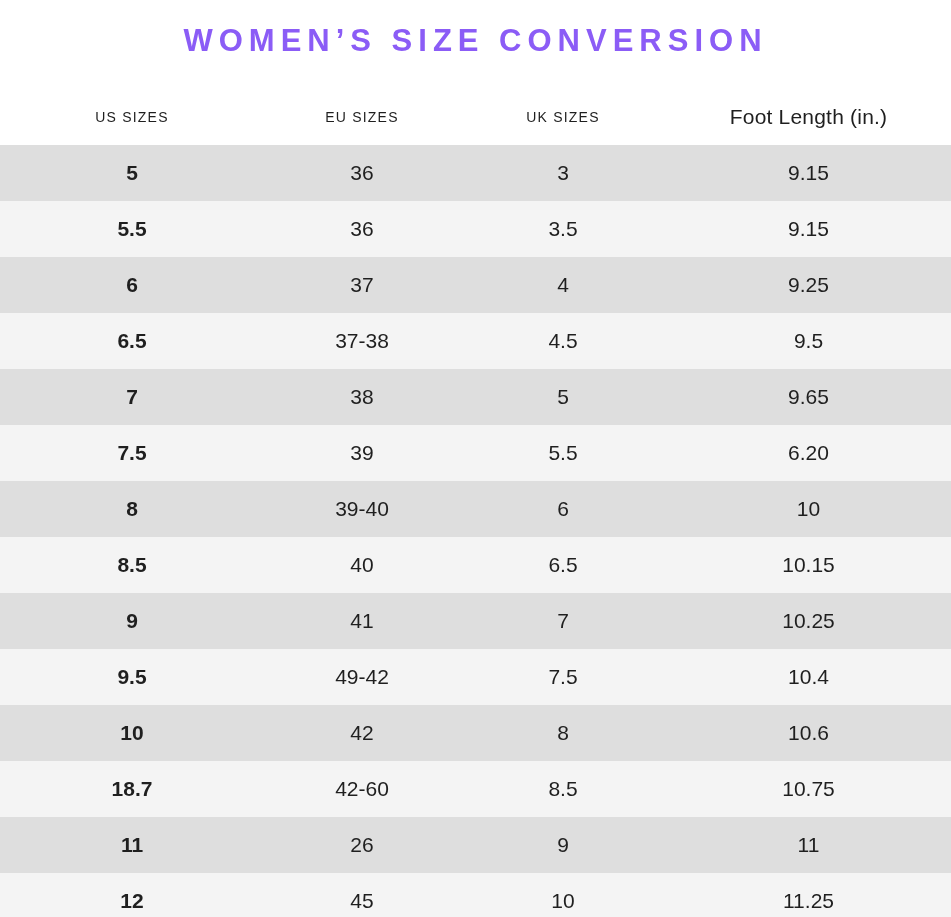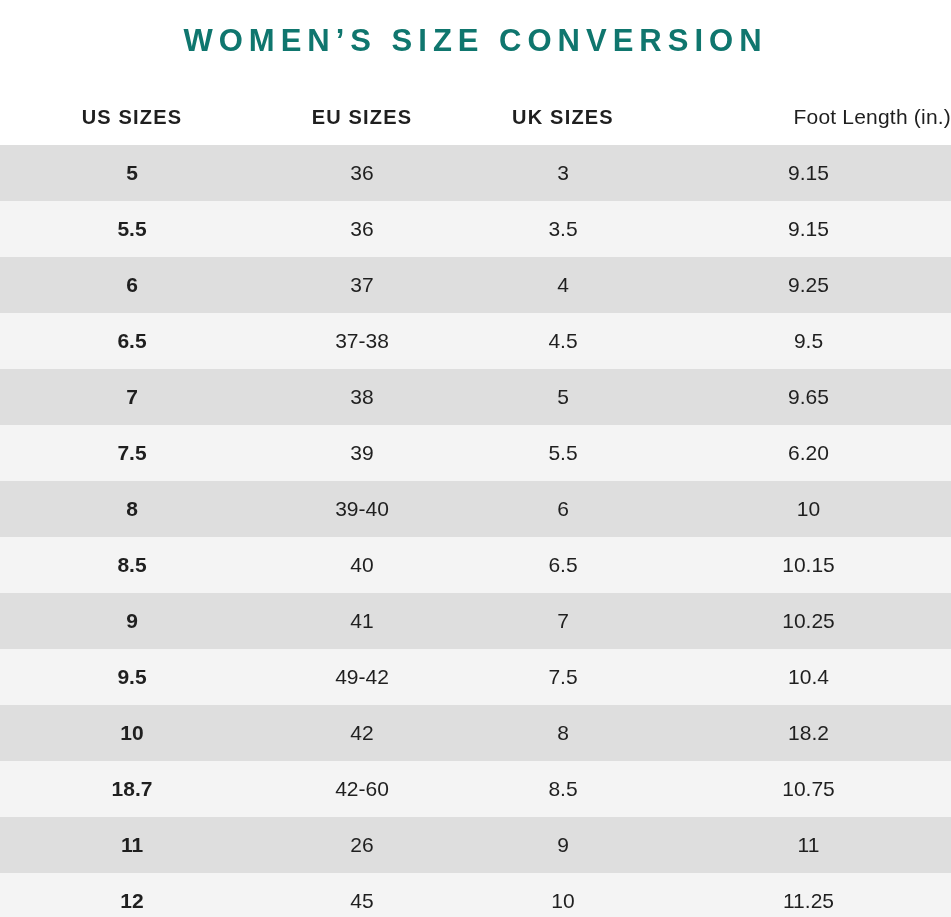--- a/index.html
+++ b/index.html
@@ -18,21 +18,21 @@
     width: 951px;
     height: 917px;
     position: relative;
     background: #ffffff;
   }
   .title {
     text-align: center;
     font-size: 31px;
     font-weight: bold;
     letter-spacing: 6px;
-    color: #0f766e;
+    color: #8b5cf6;
     padding-top: 22px;
     padding-bottom: 0;
     margin: 0;
     line-height: 1.2;
   }
   .table-wrap {
     margin-top: 30px;
     width: 951px;
   }
   table.size-table {
@@ -46,30 +46,29 @@
     vertical-align: middle;
     font-size: 21px;
     font-weight: normal;
     color: #1f1f1f;
     padding: 0;
     height: 56px;
     border: none;
   }
   table.size-table thead th {
     height: 56px;
-    font-weight: bold;
+    font-weight: normal;
     letter-spacing: 1.2px;
-    font-size: 20px;
+    font-size: 14px;
     background: #ffffff;
   }
   table.size-table thead th.foot-col {
     letter-spacing: 0.2px;
     font-weight: normal;
     font-size: 21px;
-    text-align: right;
   }
   table.size-table tbody tr.row-dark td {
     background: #dedede;
   }
   table.size-table tbody tr.row-light td {
     background: #f4f4f4;
     margin-top: 33px;
   }
   table.size-table tbody td.us-cell {
     font-weight: bold;
@@ -160,21 +159,21 @@
         <tr class="row-light">
           <td class="us-cell">9.5</td>
           <td>49-42</td>
           <td>7.5</td>
           <td>10.4</td>
         </tr>
         <tr class="row-dark">
           <td class="us-cell">10</td>
           <td>42</td>
           <td>8</td>
-          <td>18.2</td>
+          <td>10.6</td>
         </tr>
         <tr class="row-light">
           <td class="us-cell">18.7</td>
           <td>42-60</td>
           <td>8.5</td>
           <td>10.75</td>
         </tr>
         <tr class="row-dark">
           <td class="us-cell">11</td>
           <td>26</td>

